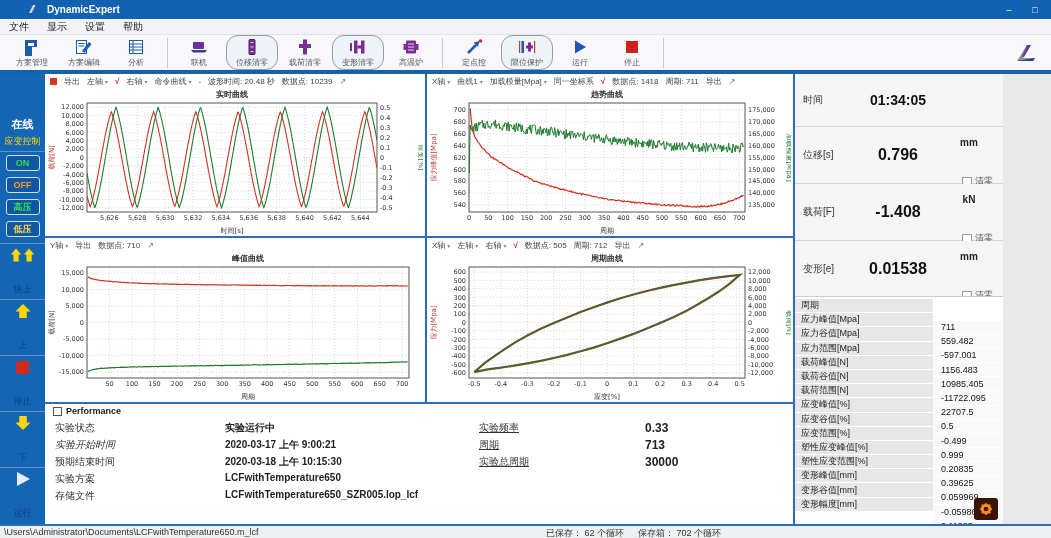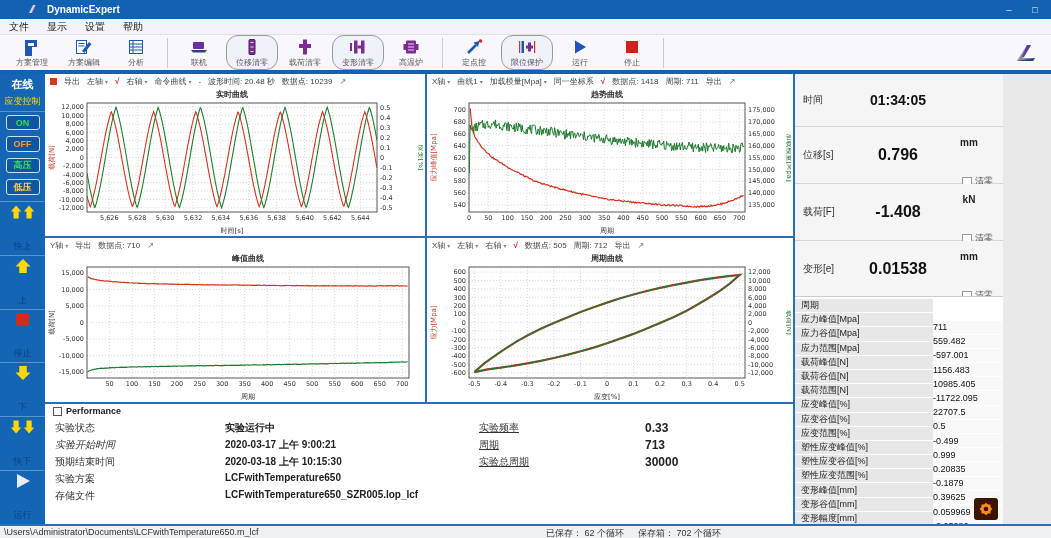--- a/index.html
+++ b/index.html
@@ -22,21 +22,21 @@
   .toolbar{position:absolute;left:0;top:35px;width:100%;height:35px;background:#f8f7fb;display:flex;align-items:center;padding-left:6px;box-sizing:border-box;}
   .tbtn{width:50px;height:33px;display:flex;flex-direction:column;align-items:center;justify-content:center;margin:0 1px;}
   .tbtn .lbl{font-size:8px;color:#555;margin-top:1px;white-space:nowrap;}
   .tbtn.sel{border:1px solid #9a9a9a;border-radius:12px;background:#eef3fa;}
   .tsep{width:1px;height:30px;background:#c9c9cf;margin:0 5px;}
   .blueband{position:absolute;left:0;top:70px;width:100%;height:4px;background:#1362b1;}
   .tb-logo{margin-left:auto;margin-right:10px;}
 
   
   .sidebar{position:absolute;left:0;top:74px;width:45px;height:450px;background:#1565b5;display:flex;flex-direction:column;align-items:center;}
-  .sb-online{color:#fff;font-size:11px;font-weight:bold;padding:3px 0 2px;}
+  .sb-online{color:#fff;font-size:11px;font-weight:bold;padding:3px 0 2px;margin-top:40px;}
   .sb-mode{color:#ffd800;font-size:9px;padding:1px 0 3px;border-bottom:1px solid rgba(255,255,255,.3);width:100%;text-align:center;}
   .sb-btn{width:32px;height:14px;margin:3px 0;border:1px solid #cfe0f2;border-radius:3px;background:#0f57a0;
           font-size:9px;font-weight:bold;display:flex;align-items:center;justify-content:center;}
   .sb-jog{width:100%;height:55px;border-top:1px solid rgba(255,255,255,.3);display:flex;flex-direction:column;align-items:center;justify-content:center;}
   .sb-jog .jlbl{font-size:9px;color:#0a3f82;margin-top:20px;}
 
   
   .charts{position:absolute;left:45px;top:74px;width:748px;height:450px;background:#2a6db8;
           display:grid;grid-template-columns:380px 1fr;grid-template-rows:162px 164px 1fr;gap:2px;}
   .panel{background:#fff;overflow:hidden;position:relative;}
@@ -57,21 +57,21 @@
   .rpanel{position:absolute;left:793px;top:74px;width:210px;height:450px;background:#bef264;border-left:2px solid #2a6db8;box-sizing:border-box;}
   .ro-row{position:relative;border-bottom:1px solid #d5d5d5;background:#f5f5f5;}
   .ro-label{position:absolute;left:8px;top:50%;transform:translateY(-50%);font-size:10px;color:#333;}
   .ro-value{position:absolute;left:60px;right:62px;top:50%;transform:translateY(-50%);text-align:center;font-size:16px;font-weight:bold;color:#111;}
   .ro-unit{position:absolute;right:14px;top:10px;font-size:10px;font-weight:bold;color:#222;width:40px;text-align:center;}
   .ro-zero{position:absolute;right:10px;top:30px;font-size:9px;color:#555;display:flex;align-items:center;gap:3px;margin-top:18px;}
   .cbx{width:8px;height:8px;border:1px solid #999;background:#fff;display:inline-block;}
   .stats{position:absolute;left:0;top:222px;right:0;bottom:0;overflow:hidden;background:#fff;border-top:1px solid #ccc;padding-top:2px;}
   .strow{display:flex;height:13.2px;margin-bottom:1px;font-size:9px;align-items:center;}
   .strow .sl{width:138px;background:#e7e7e7;height:100%;display:flex;align-items:center;padding-left:6px;box-sizing:border-box;color:#222;}
-  .strow .sv{flex:1;background:#f9f9f9;height:100%;display:flex;align-items:center;color:#111;margin-top:43px;}
+  .strow .sv{flex:1;background:#f9f9f9;height:100%;display:flex;align-items:center;padding-left:8px;color:#111;margin-top:43px;}
   .gearbtn{position:absolute;right:5px;bottom:4px;width:24px;height:22px;background:#3c1502;border-radius:3px;display:flex;align-items:center;justify-content:center;}
 
   
   .statusbar{position:absolute;left:0;bottom:0;width:100%;height:14px;background:#eef0f2;border-top:2px solid #2a6db8;box-sizing:border-box;font-size:9px;color:#333;}
   .st-path{position:absolute;left:4px;top:1px;}
   .st-saved{position:absolute;left:546px;top:1px;display:flex;gap:14px;}
 </style>
 </head>
 <body>
 
@@ -231,27 +231,20 @@
       <svg width="15" height="15" viewBox="0 0 15 15">
           <rect x="1" y="1" width="13" height="13" rx="2" fill="#d22b1e"></rect>
         </svg>
       <span class="jlbl">停止</span>
     </div>
     <div class="sb-jog">
       <svg width="18" height="16" viewBox="0 0 18 17">
           <path d="M9 16 L1 8 H5 V1 H13 V8 H17 Z" fill="#ffd800"></path>
         </svg>
       <span class="jlbl">下</span>
-    </div>
-    <div class="sb-jog">
-      <svg width="26" height="16" viewBox="0 0 30 17">
-          <path d="M7 16 L1 9 H4 V1 H10 V9 H13 Z" fill="#ffd800"></path>
-          <path d="M22 16 L16 9 H19 V1 H25 V9 H28 Z" fill="#ffd800"></path>
-        </svg>
-      <span class="jlbl">快下</span>
     </div>
     <div class="sb-jog">
       <svg width="18" height="16" viewBox="0 0 18 16">
           <path d="M3 1l13 7-13 7z" fill="#e8eef7"></path>
         </svg>
       <span class="jlbl">运行</span>
     </div>
   </div>
 
   <div class="charts">
@@ -670,24 +663,20 @@
         </div>
         <div class="strow">
           <span class="sl">应变范围[%]</span>
           <span class="sv">0.999</span>
         </div>
         <div class="strow">
           <span class="sl">塑性应变峰值[%]</span>
           <span class="sv">0.20835</span>
         </div>
         <div class="strow">
-          <span class="sl">塑性应变谷值[%]</span>
-          <span class="sv">-0.1879</span>
-        </div>
-        <div class="strow">
           <span class="sl">塑性应变范围[%]</span>
           <span class="sv">0.39625</span>
         </div>
         <div class="strow">
           <span class="sl">变形峰值[mm]</span>
           <span class="sv">0.059969</span>
         </div>
         <div class="strow">
           <span class="sl">变形谷值[mm]</span>
           <span class="sv">-0.05986</span>

